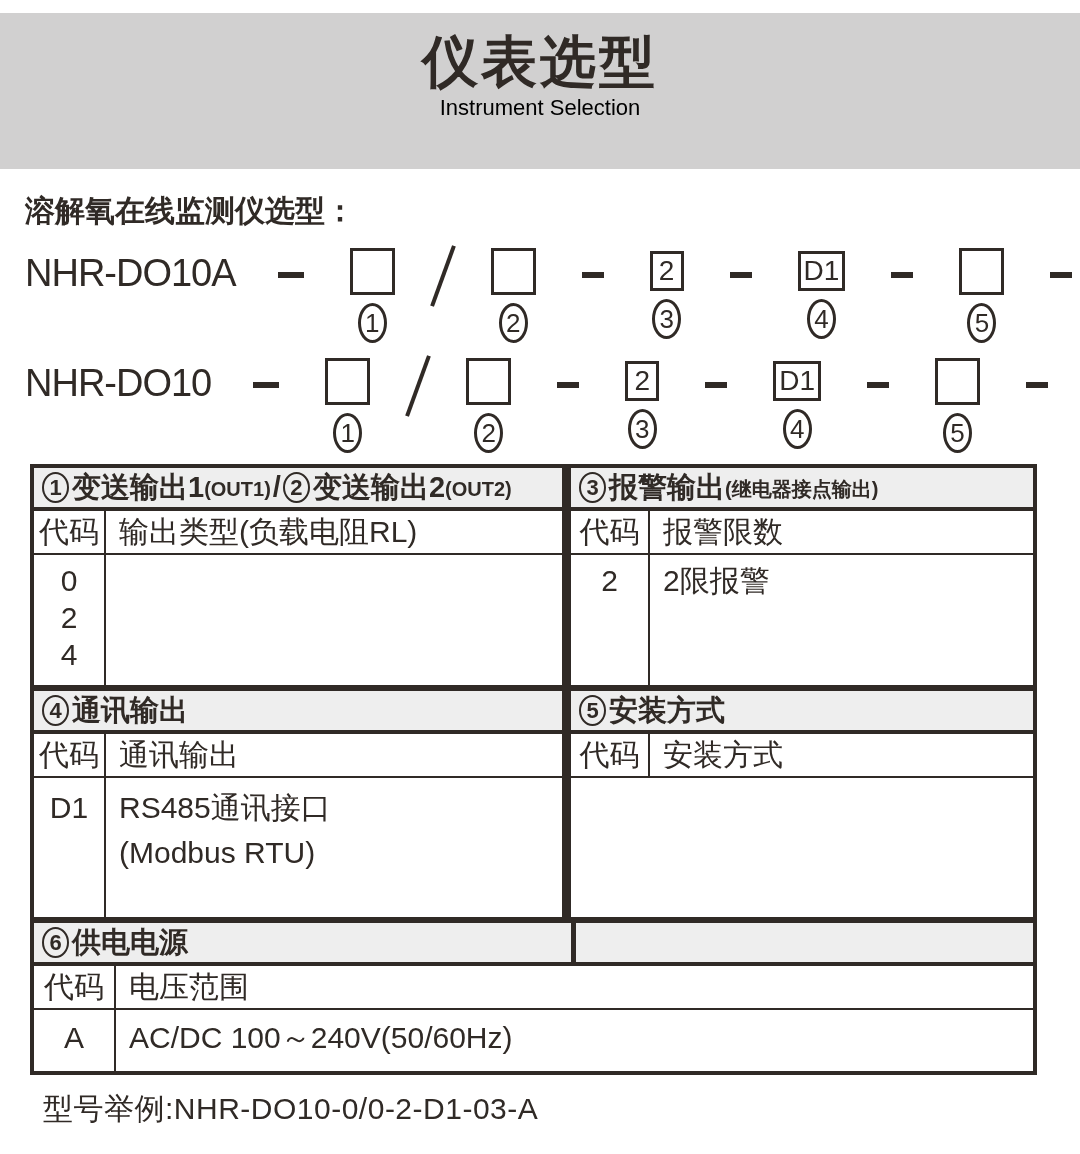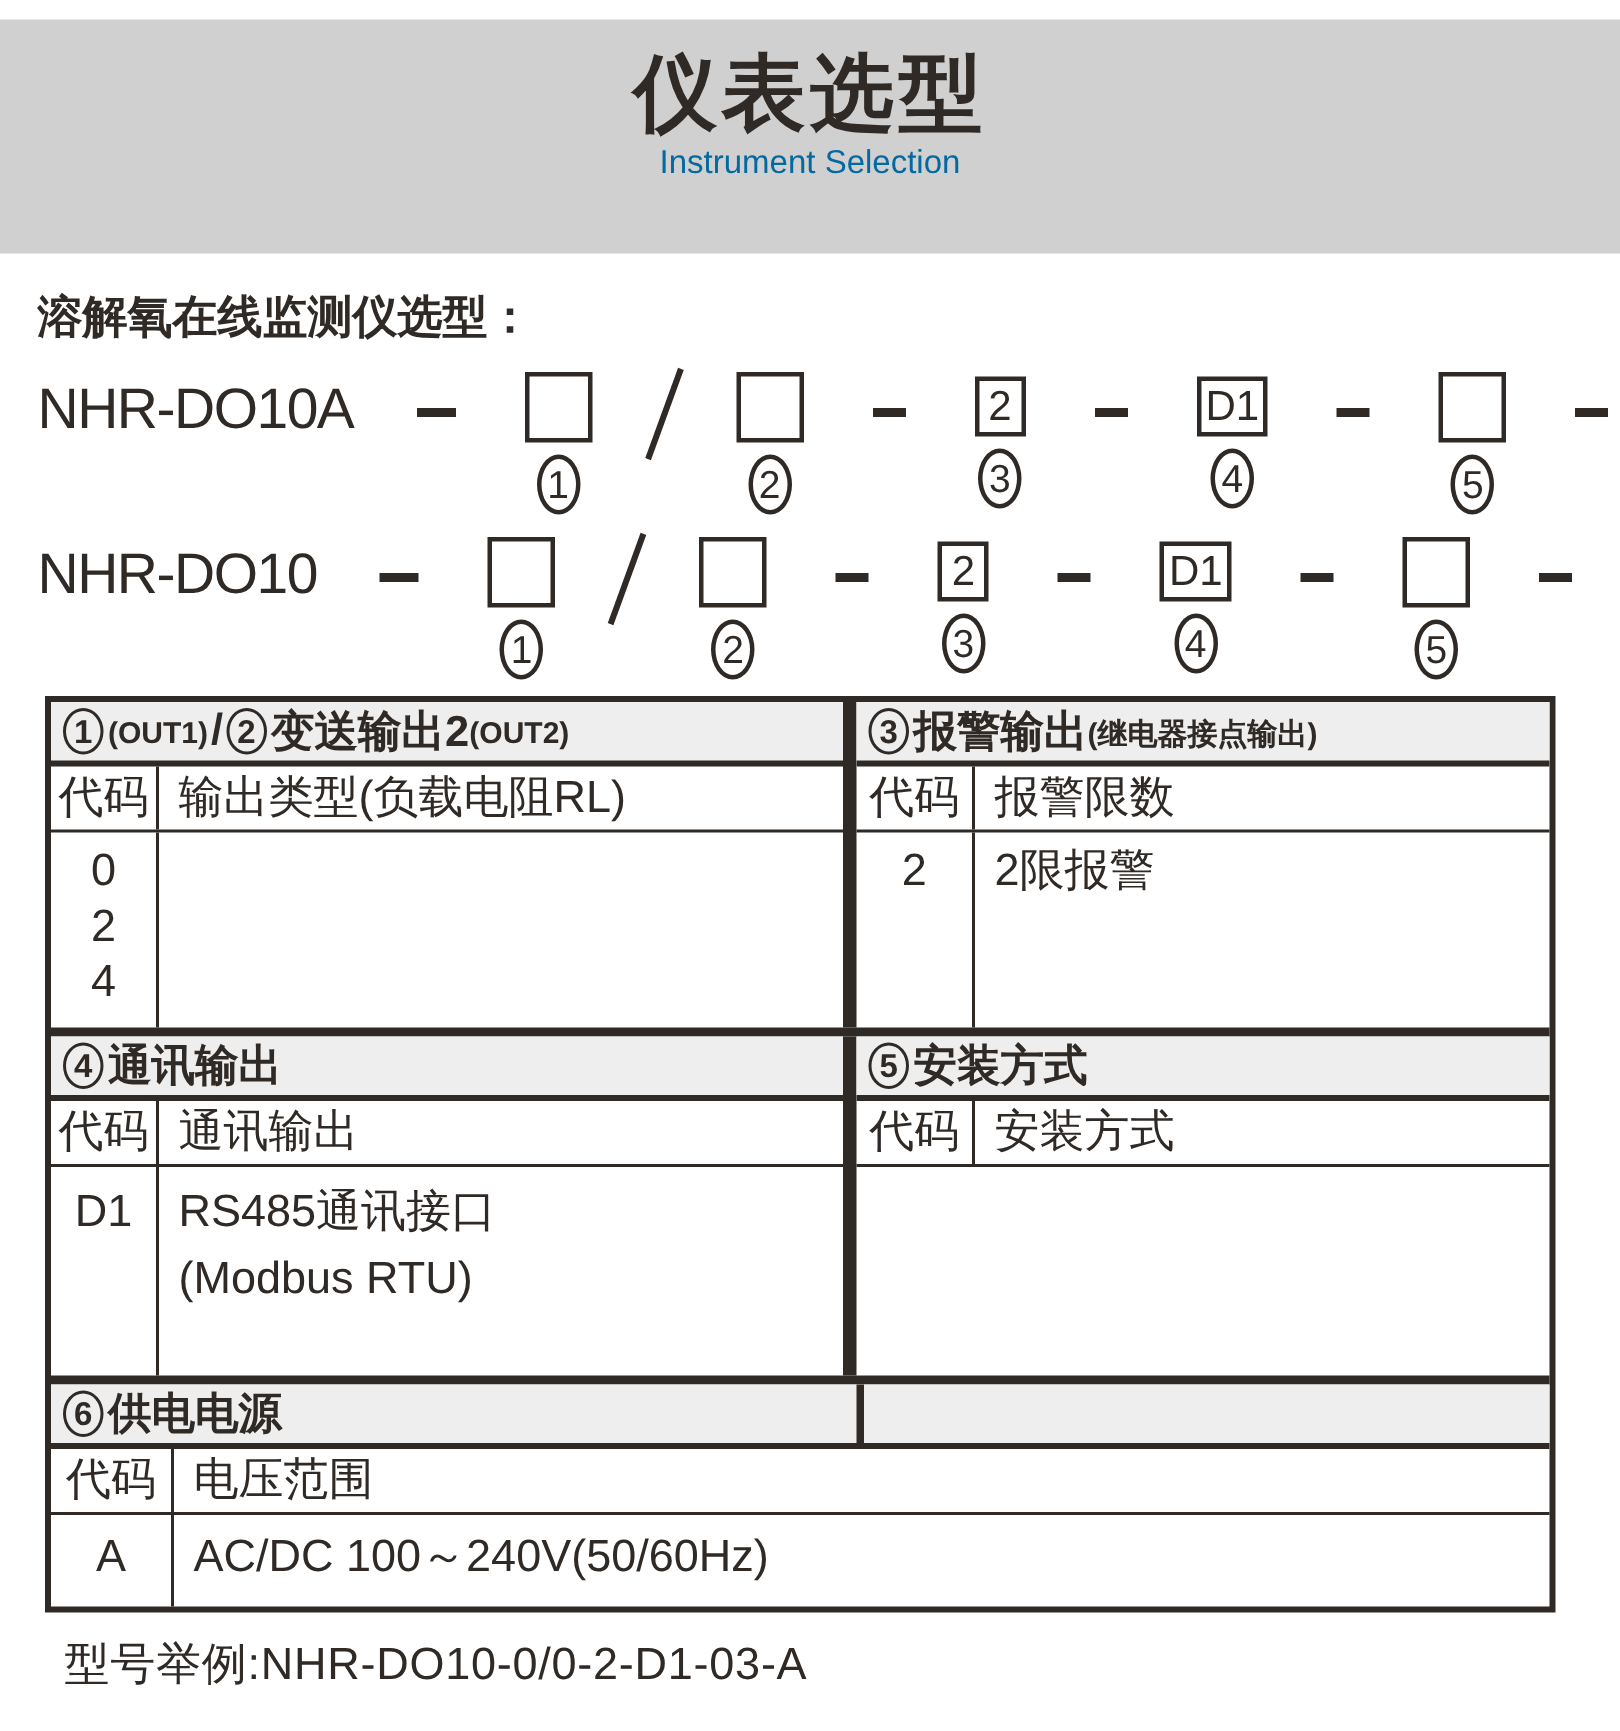--- a/index.html
+++ b/index.html
@@ -9,21 +9,21 @@
   }
   *{box-sizing:border-box;}
   html,body{margin:0;padding:0;}
   body{
     width:1080px;height:1154px;overflow:hidden;background:#ffffff;
     font-family:"Liberation Sans","DejaVu Sans",sans-serif;color:var(--ink);
   }
   
   .banner{margin-top:13px;height:156px;background:var(--banner-gray);text-align:center;}
   .banner-title{font-size:56px;font-weight:700;letter-spacing:3px;padding-top:18px;line-height:1.1;}
-  .banner-subtitle{font-size:22px;font-weight:400;margin-top:2px;color:#0369a1;}
+  .banner-subtitle{font-size:22px;font-weight:400;margin-top:2px;color:#000000;}
   
   .intro{margin:22px 0 0 25px;font-size:30px;font-weight:700;}
   
   .diagram{margin-left:25px;margin-top:16px;}
   .model-row{display:flex;align-items:flex-start;margin-top:14px;height:96px;gap:36px;}
   .model-name{font-size:38px;font-weight:400;letter-spacing:-1px;line-height:50px;white-space:nowrap;}
   .dash{width:22px;height:6px;background:var(--ink);margin:24px 10px 0 10px;flex:none;}
   .dash.long{width:26px;margin-left:6px;}
   .slot{display:flex;flex-direction:column;align-items:center;flex:none;}
   .box{border:3px solid var(--ink);display:flex;align-items:center;justify-content:center;font-size:28px;line-height:1;}
@@ -147,20 +147,21 @@
     </span>
   </div>
 </div>
 
 <div class="sel-table">
 
   <div class="trow">
     <div class="half left">
       <div class="sec-title">
         <span class="circ-t">1</span>
+        <span>变送输出1</span>
         <span class="tsm">(OUT1)</span>
         <span class="tslash">/</span>
         <span class="circ-t">2</span>
         <span>变送输出2</span>
         <span class="tsm">(OUT2)</span>
       </div>
       <div class="grid head">
         <div class="col-code">代码</div>
         <div class="col-val">输出类型(负载电阻RL)</div>
       </div>

